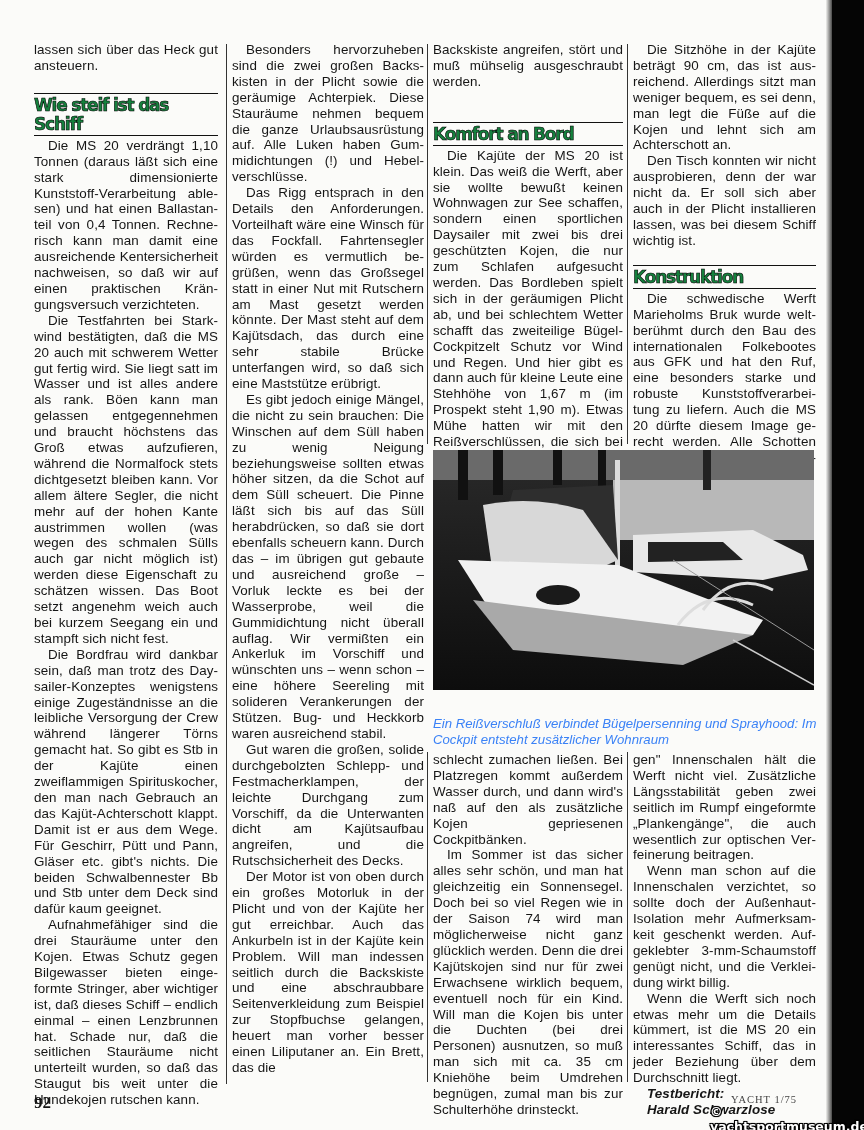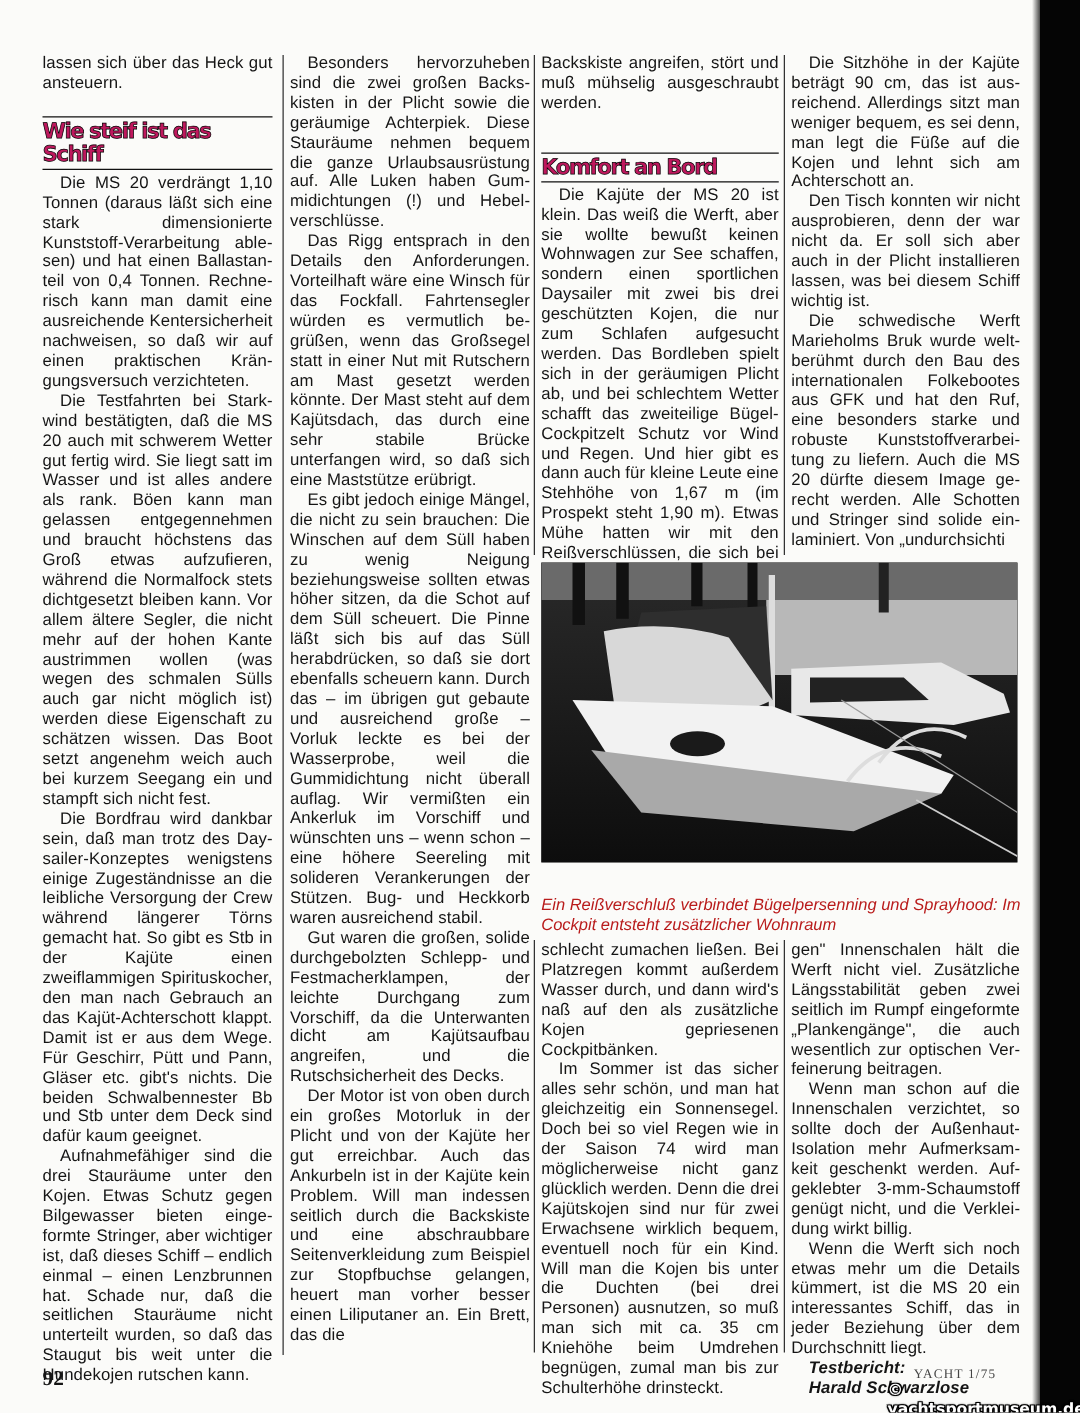--- a/index.html
+++ b/index.html
@@ -17,29 +17,29 @@
   .c1 { left:34px; width:184px; }
   .c2 { left:232px; width:192px; }
   .c3 { left:433px; width:190px; }
   .c4 { left:633px; width:183px; }
   .rule { position:absolute; width:1px; background:#333; }
   .head {
     margin:14px 0 2px 0; padding:2px 0 1px 0;
     border-top:1.5px solid #111; border-bottom:1.5px solid #111;
     font-family:"DejaVu Sans", sans-serif; font-weight:900; font-size:17px;
     letter-spacing:-1.2px; line-height:19px; text-indent:0; text-align:left;
-    color:#be185d; -webkit-text-stroke:0.6px #000;
+    color:#15803d; -webkit-text-stroke:0.6px #000;
   }
   .photo {
     position:absolute; left:433px; top:450px; width:381px; height:240px;
     background:#1c1c1c; overflow:hidden;
   }
   .caption {
     position:absolute; left:433px; top:716px; width:390px; font-size:13.2px;
-    line-height:15.5px; font-style:italic; color:#b91c1c;
+    line-height:15.5px; font-style:italic; color:#3b82f6;
   }
   .byline { font-style:italic; font-weight:bold; text-indent:0; margin-top:2px; }
   .pageno { position:absolute; left:34px; top:1093px; font-family:"Liberation Serif", serif; font-weight:bold; font-size:17px; }
   .issue { position:absolute; left:731px; top:1094px; font-family:"Liberation Serif", serif; font-size:10.5px; letter-spacing:1px; color:#444; }
   .copyright {
     position:absolute; left:710px; top:1104px; font-family:"DejaVu Sans", sans-serif; font-weight:bold;
     font-size:12.5px; color:#fff; text-shadow:0 0 2px #000, 0 0 2px #000, 1px 1px 0 #000, -1px -1px 0 #000, 1px -1px 0 #000, -1px 1px 0 #000;
   }
   .edge { position:absolute; left:832px; top:0; width:32px; height:1130px; background:#050505; }
   .edge2 { position:absolute; left:820px; top:0; width:14px; height:1130px;
@@ -84,20 +84,21 @@
   </div>
 
   <div class="col c3" style="top:752px;">
     <p class="noindent">schlecht zumachen ließen. Bei Platzregen kommt außer­dem Wasser durch, und dann wird's naß auf den als zu­sätzliche Kojen gepriesenen Cockpitbänken.</p>
     <p>Im Sommer ist das sicher alles sehr schön, und man hat gleichzeitig ein Sonnen­segel. Doch bei so viel Regen wie in der Saison 74 wird man möglicherweise nicht ganz glücklich werden. Denn die drei Kajütskojen sind nur für zwei Erwachsene wirklich bequem, eventuell noch für ein Kind. Will man die Kojen bis unter die Duchten (bei drei Personen) ausnutzen, so muß man sich mit ca. 35 cm Kniehöhe beim Umdrehen begnügen, zumal man bis zur Schulterhöhe drinsteckt.</p>
   </div>
 
   <div class="col c4">
     <p>Die Sitzhöhe in der Kajüte beträgt 90 cm, das ist aus­reichend. Allerdings sitzt man weniger bequem, es sei denn, man legt die Füße auf die Kojen und lehnt sich am Achterschott an.</p>
     <p>Den Tisch konnten wir nicht ausprobieren, denn der war nicht da. Er soll sich aber auch in der Plicht in­stallieren lassen, was bei diesem Schiff wichtig ist.</p>
+    <div class="head" style="margin-top:16px;">Konstruktion</div>
     <p>Die schwedische Werft Marieholms Bruk wurde welt­berühmt durch den Bau des internationalen Folkebootes aus GFK und hat den Ruf, eine besonders starke und robuste Kunststoffverarbei­tung zu liefern. Auch die MS 20 dürfte diesem Image ge­recht werden. Alle Schotten und Stringer sind solide ein­laminiert. Von „undurchsichti­</p>
   </div>
 
   <div class="col c4" style="top:752px;">
     <p class="noindent">gen" Innenschalen hält die Werft nicht viel. Zusätzliche Längsstabilität geben zwei seitlich im Rumpf eingeform­te „Plankengänge", die auch wesentlich zur optischen Ver­feinerung beitragen.</p>
     <p>Wenn man schon auf die Innenschalen verzichtet, so sollte doch der Außenhaut-Isolation mehr Aufmerksam­keit geschenkt werden. Auf­geklebter 3-mm-Schaumstoff genügt nicht, und die Verklei­dung wirkt billig.</p>
     <p>Wenn die Werft sich noch etwas mehr um die Details kümmert, ist die MS 20 ein interessantes Schiff, das in jeder Beziehung über dem Durchschnitt liegt.</p>
     <p class="byline">Testbericht:</p>
     <p class="byline">Harald Schwarzlose</p>
   </div>

